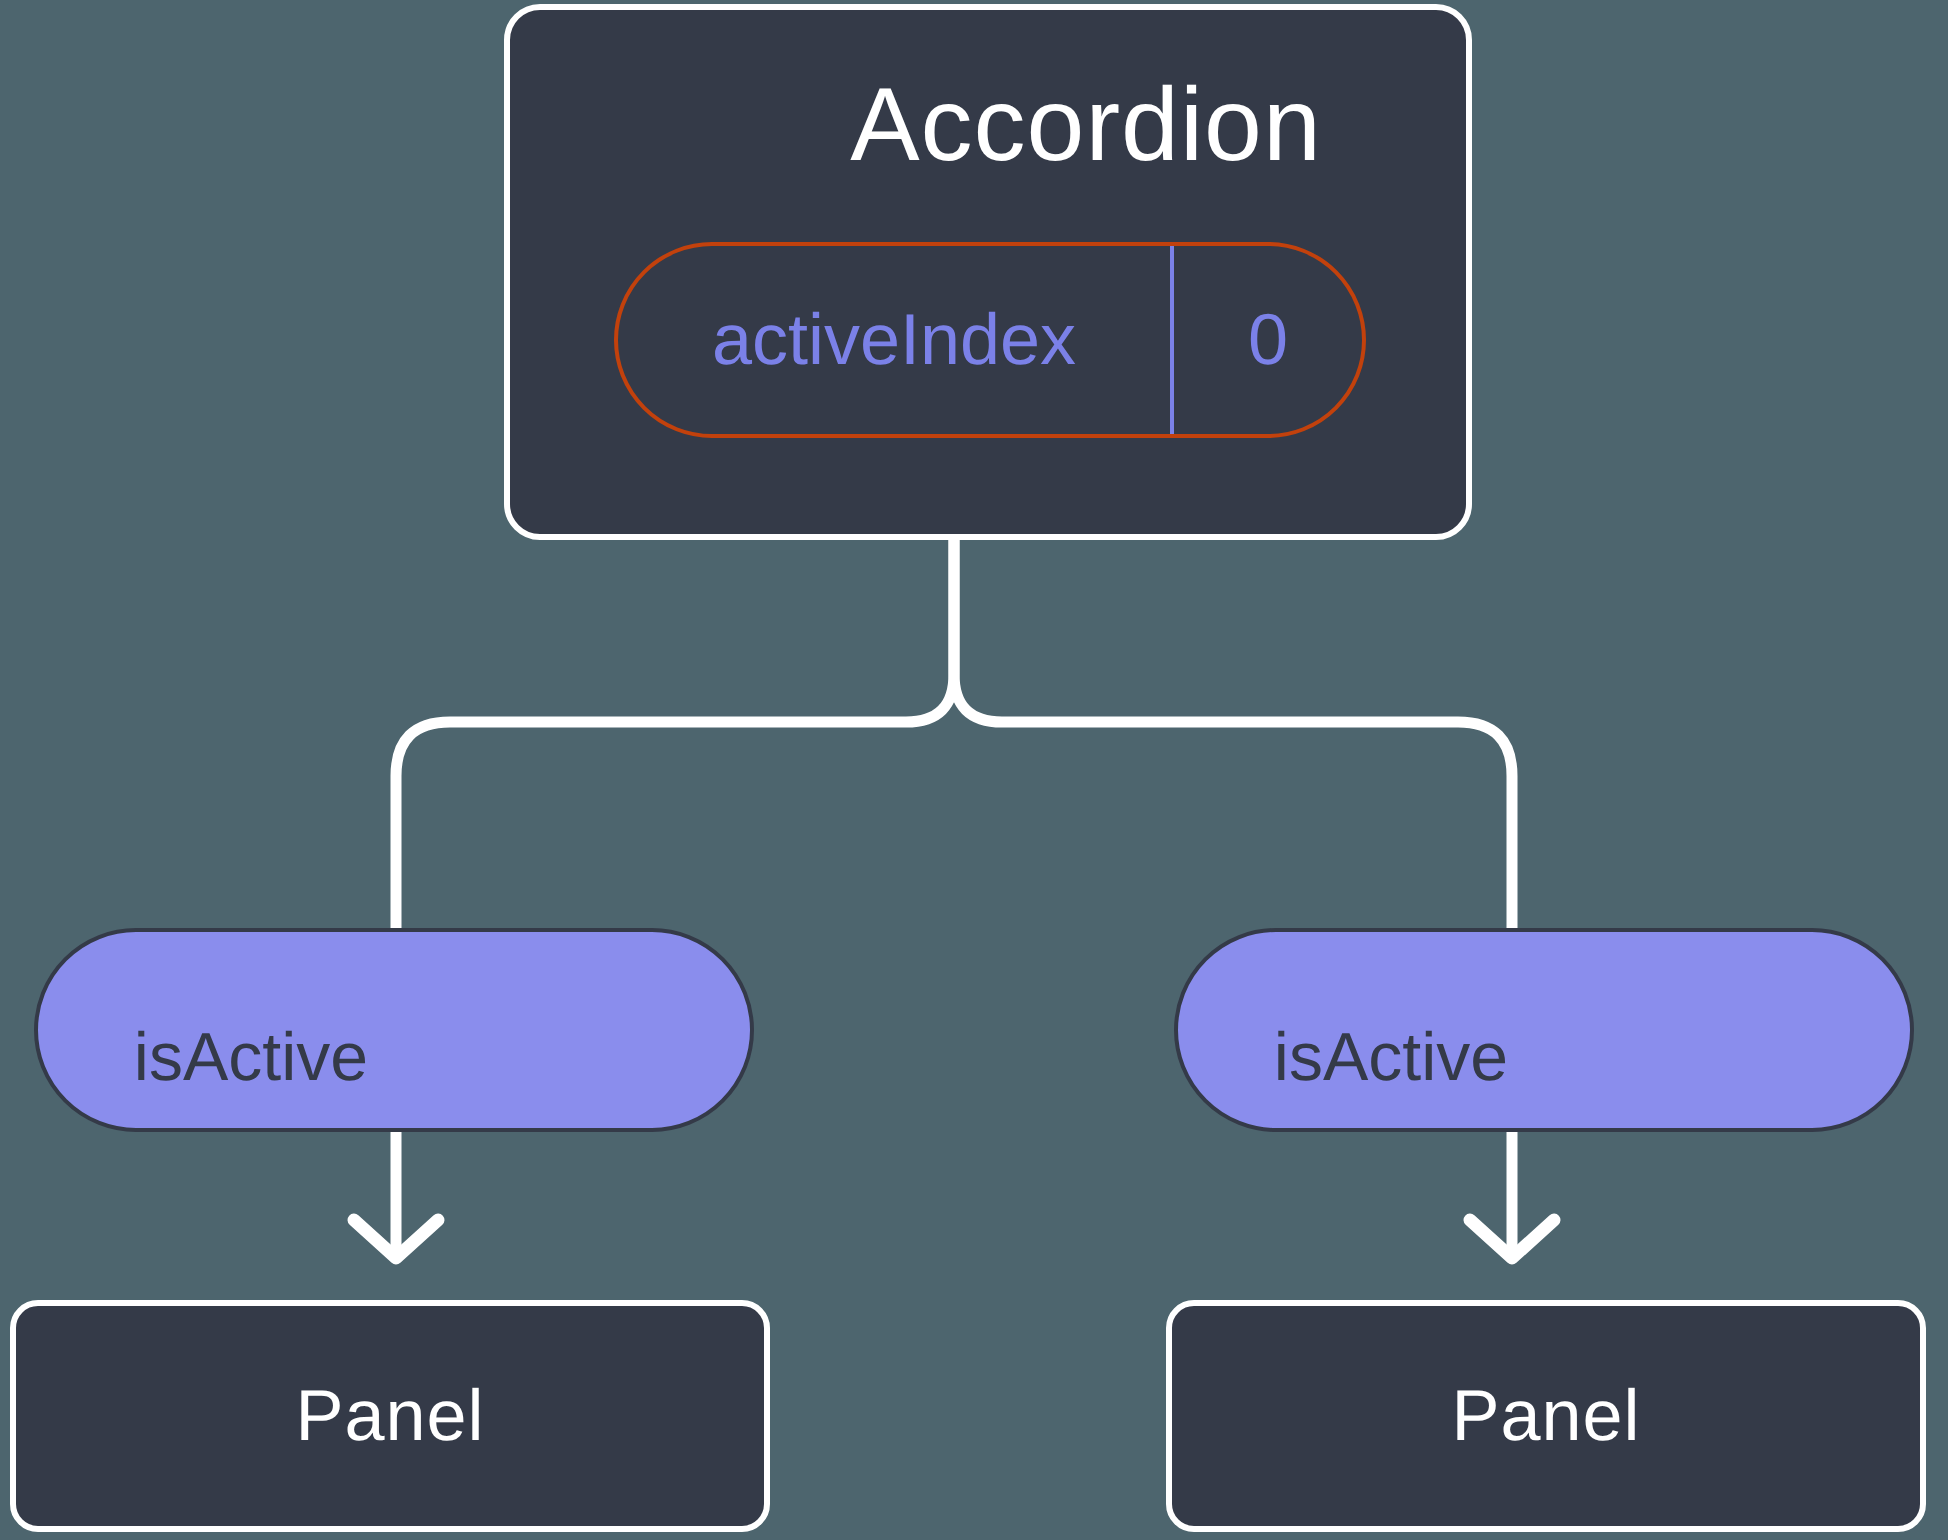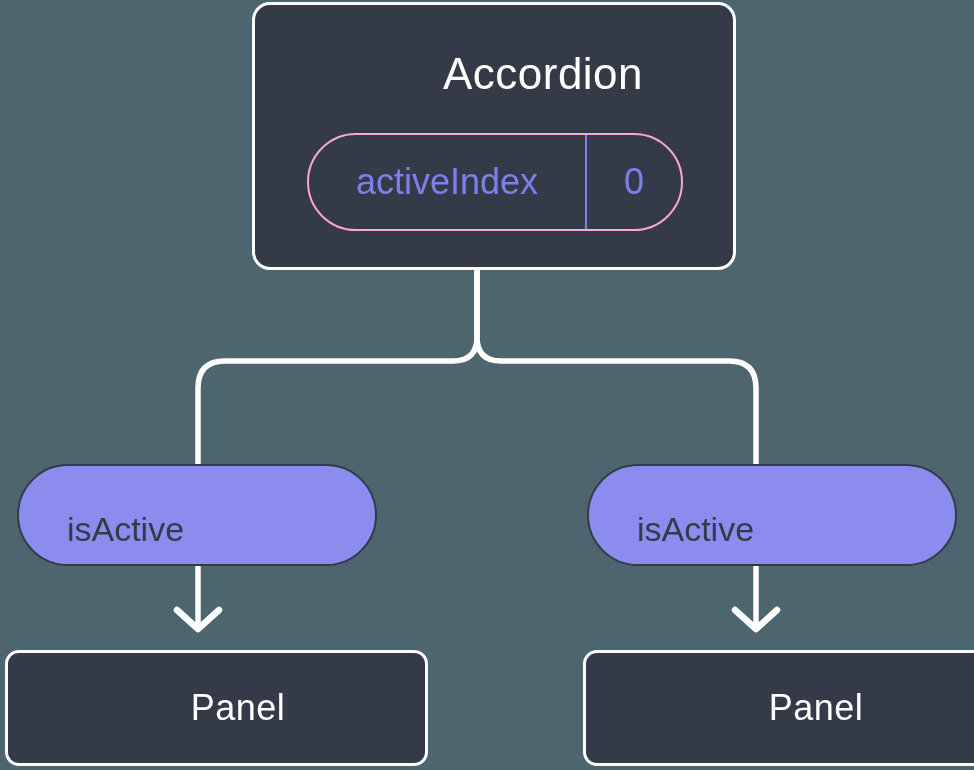--- a/index.html
+++ b/index.html
@@ -36,37 +36,37 @@
     border: 3px solid #ffffff;
     box-sizing: content-box;
   }
   .root-node {
     left: 252px; top: 2px;
     width: 478px; height: 262px;
     border-radius: 18px;
   }
   .root-title {
     position: absolute;
-    left: 0; top: 44px; width: 576px;
+    left: 0; top: 28px; width: 576px;
     text-align: center;
     color: #ffffff;
-    font-size: 44px;
+    font-size: 52px;
     font-weight: 500;
     letter-spacing: 0.5px;
   }
   .pill {
     position: absolute;
     display: flex;
     align-items: stretch;
     box-sizing: content-box;
   }
   .state-pill {
-    left: 52px; top: 128px;
+    left: 52px; top: 116px;
     width: 372px; height: 94px;
-    border: 2px solid #f9a8d4;
+    border: 2px solid #c2410c;
     border-radius: 49px;
     color: #7b81e8;
     font-size: 36px;
   }
   .state-pill .cell-name {
     flex: 1;
     display: flex; align-items: center; justify-content: center;
   }
   .state-pill .cell-value {
     width: 94px;
@@ -95,21 +95,20 @@
   }
   .panel-node {
     top: 650px;
     width: 374px; height: 110px;
     border-radius: 14px;
     display: flex; align-items: center; justify-content: center;
     color: #ffffff;
     font-size: 36px;
     font-weight: 500;
     letter-spacing: 0.5px;
-    padding-left: 43px;
   }
   .panel-node-left  { left: 5px;  }
   .panel-node-right { left: 583px; }
 </style>
 </head>
 <body>
 
 <div class="stage">
 
   <svg class="connectors" viewBox="0 0 974 770" xmlns="http://www.w3.org/2000/svg" aria-hidden="true">

